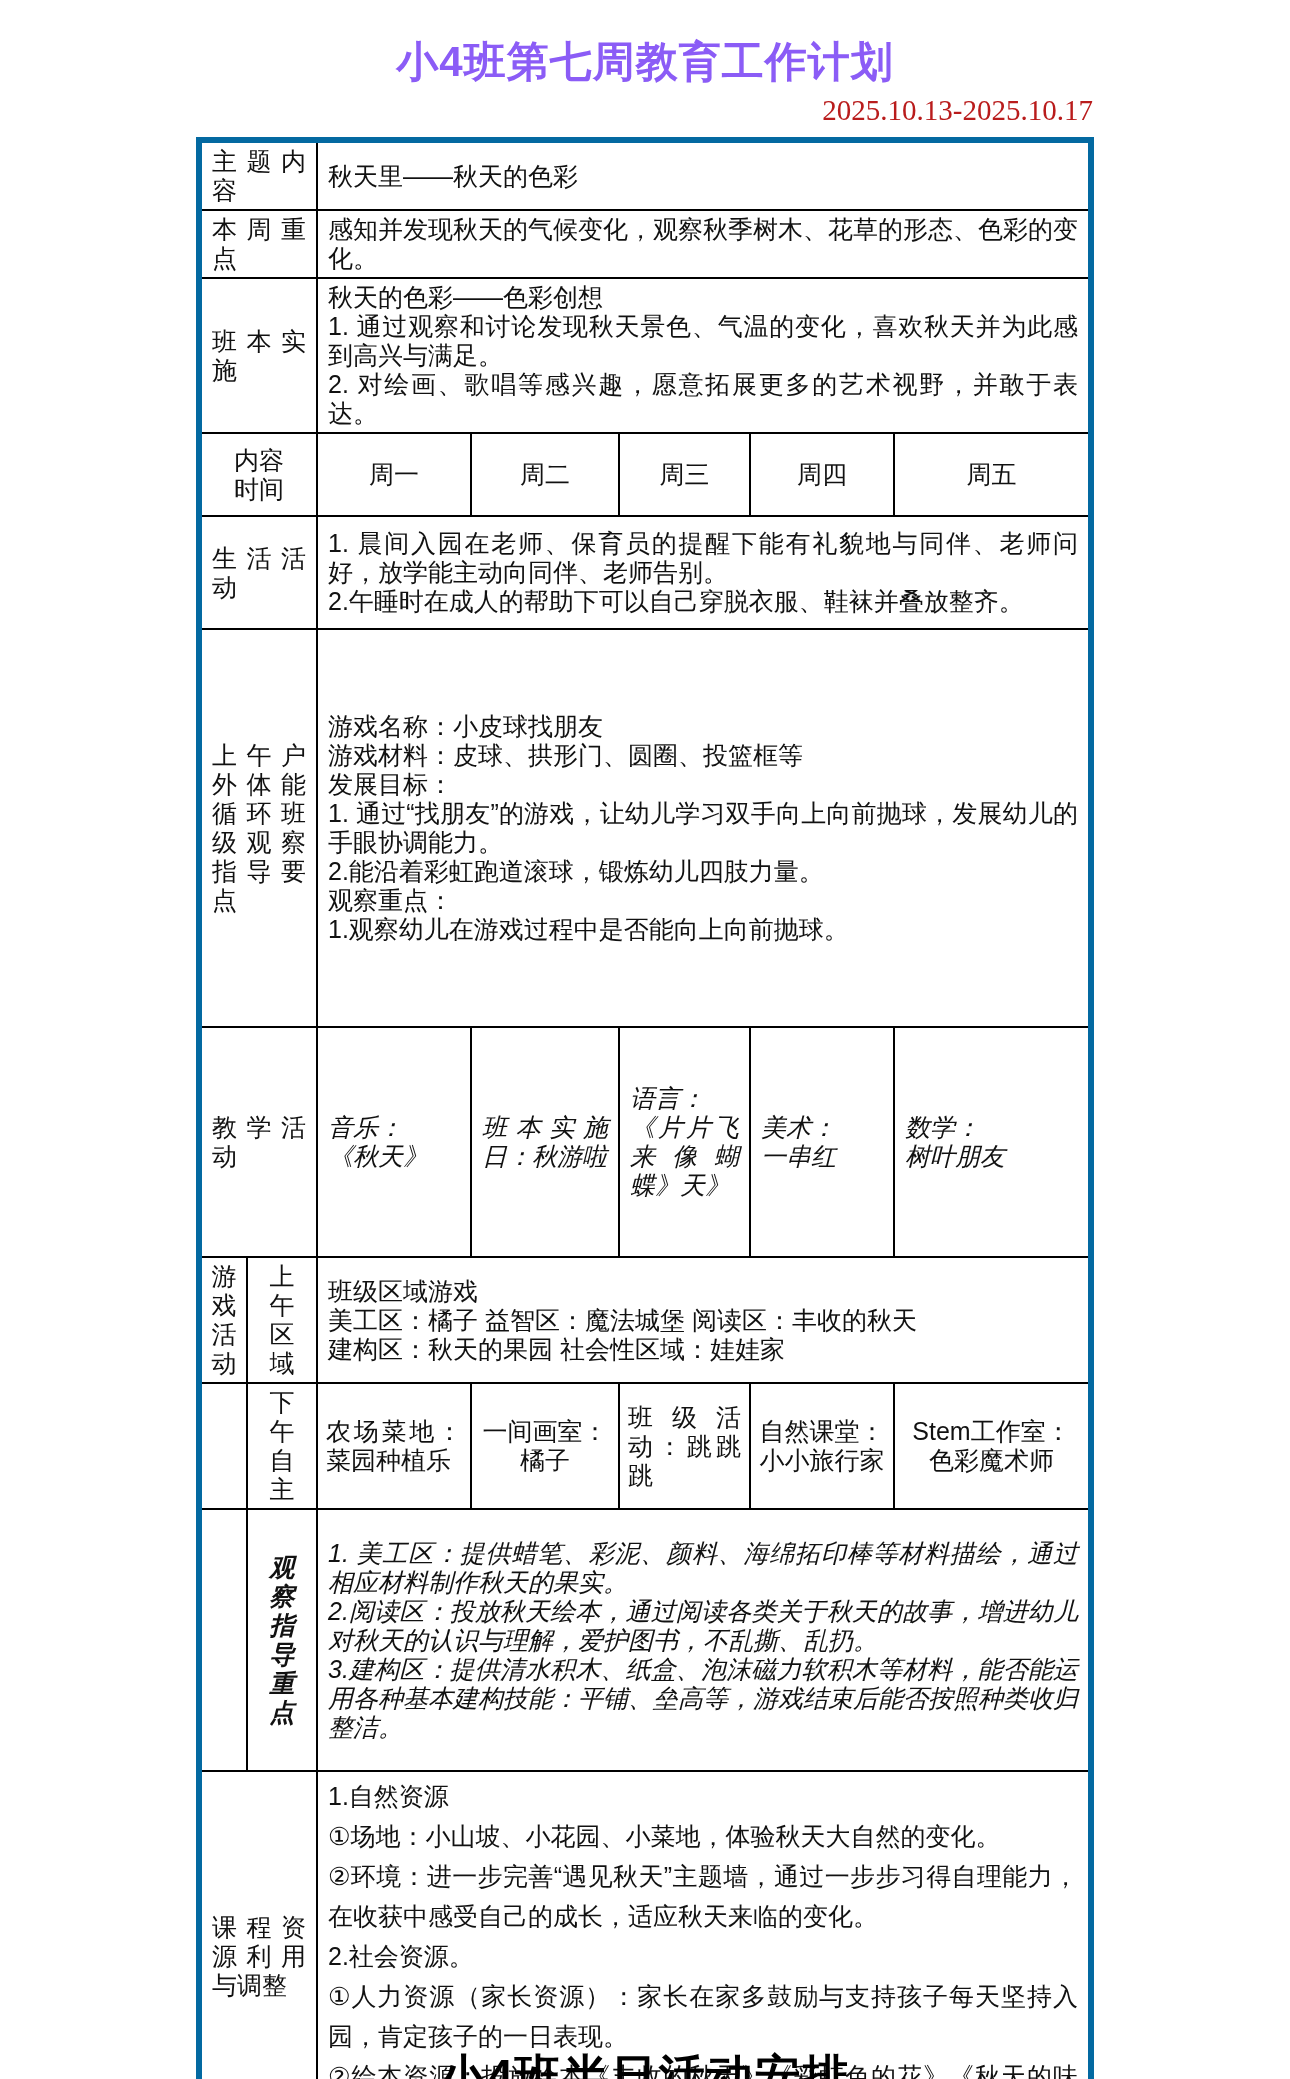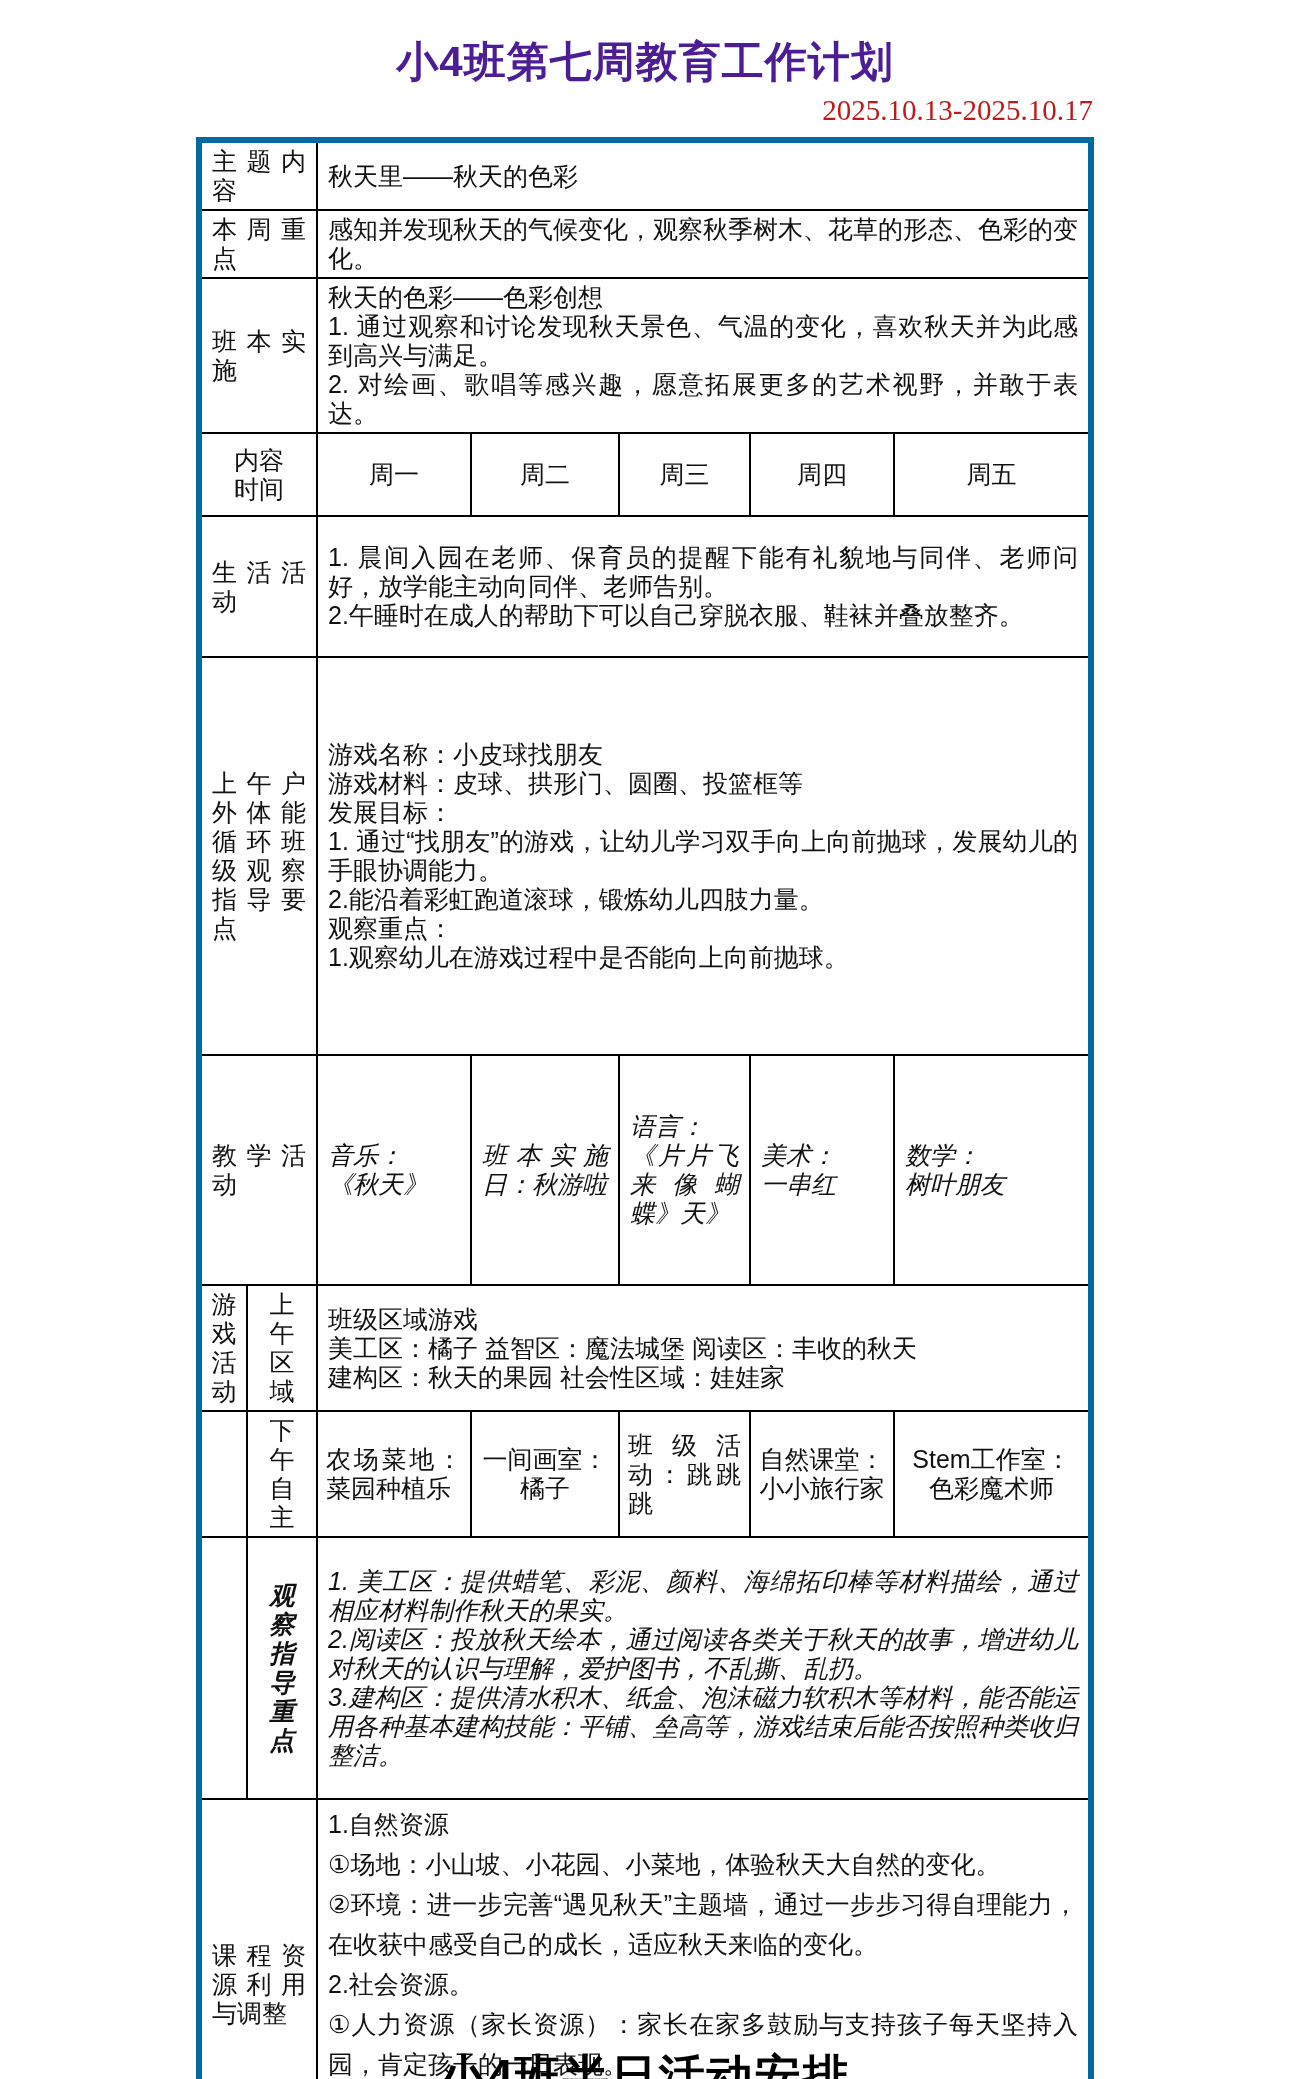--- a/index.html
+++ b/index.html
@@ -5,21 +5,21 @@
   html,body{margin:0;padding:0;}
   body{
     width:1290px;height:2079px;overflow:hidden;position:relative;
     background:#ffffff;color:#111111;
     font-family:"Liberation Sans","DejaVu Sans",sans-serif;
     -webkit-font-smoothing:antialiased;
   }
   .page{position:absolute;inset:0;}
   .doc-title{
     margin:34px 0 2px 0;text-align:center;
-    font-size:42px;font-weight:bold;letter-spacing:1px;color:#4c1d95;
+    font-size:42px;font-weight:bold;letter-spacing:1px;color:#8b5cf6;
   }
   .head-wrap{width:896px;margin:0 auto;}
   .date-range{
     text-align:right;font-family:"Liberation Serif","DejaVu Serif",serif;
     font-size:29px;color:#b91c1c;margin:4px 0 10px 0;
   }
   table.plan{
     width:898px;margin:0 auto;border-collapse:collapse;table-layout:fixed;
     border:6px solid #0369a1;
   }
@@ -34,21 +34,21 @@
   td.ct-center{white-space:pre-line;text-align:center;}
   td.top{vertical-align:top;padding-top:8px;font-style:italic;}
   td.day{text-align:center;}
   td.lbl-center{text-align:center;white-space:pre-line;}
   .vtext{
     width:1.05em;margin:0 auto;word-break:break-all;
     text-align:center;line-height:29px;display:block;
   }
   .bold{font-weight:bold;}
   tr.r1{height:67px;} tr.r2{height:67px;} tr.r3{height:155px;}
-  tr.r4{height:83px;} tr.r5{height:141px;} tr.r6{height:398px;}
+  tr.r4{height:83px;} tr.r5{height:113px;} tr.r6{height:398px;}
   tr.r7{height:230px;} tr.r8{height:119px;} tr.r9{height:116px;}
   tr.r10{height:262px;font-style:italic;} tr.r11{height:257px;}
   tr.r11 td.ct{line-height:40px;}
   .footer-cut{
     position:absolute;left:0;top:2046px;width:1290px;
     text-align:center;font-size:46px;font-weight:bold;color:#000;
     letter-spacing:2px;white-space:nowrap;
   }
 </style>
 </head>

